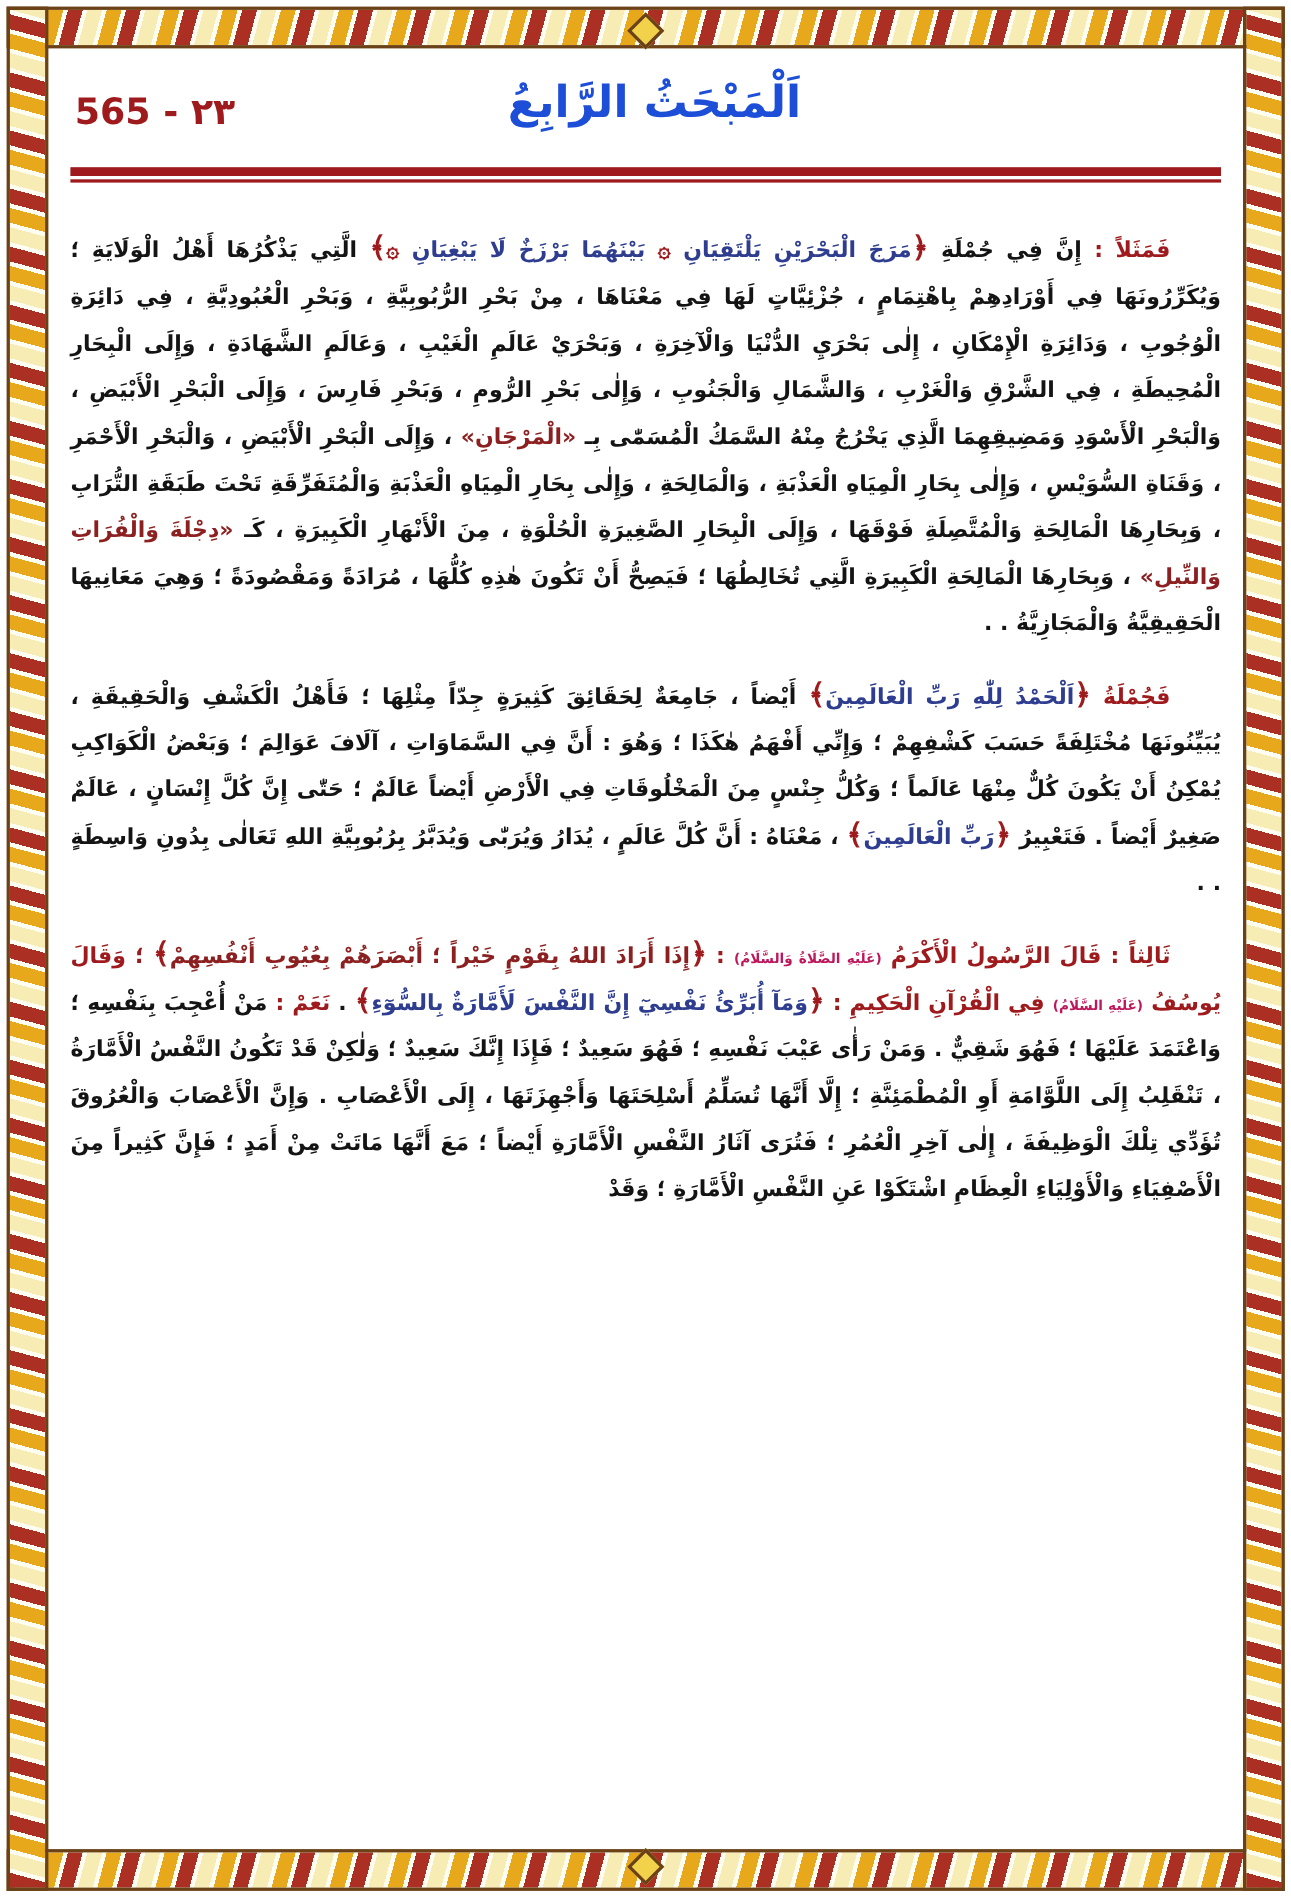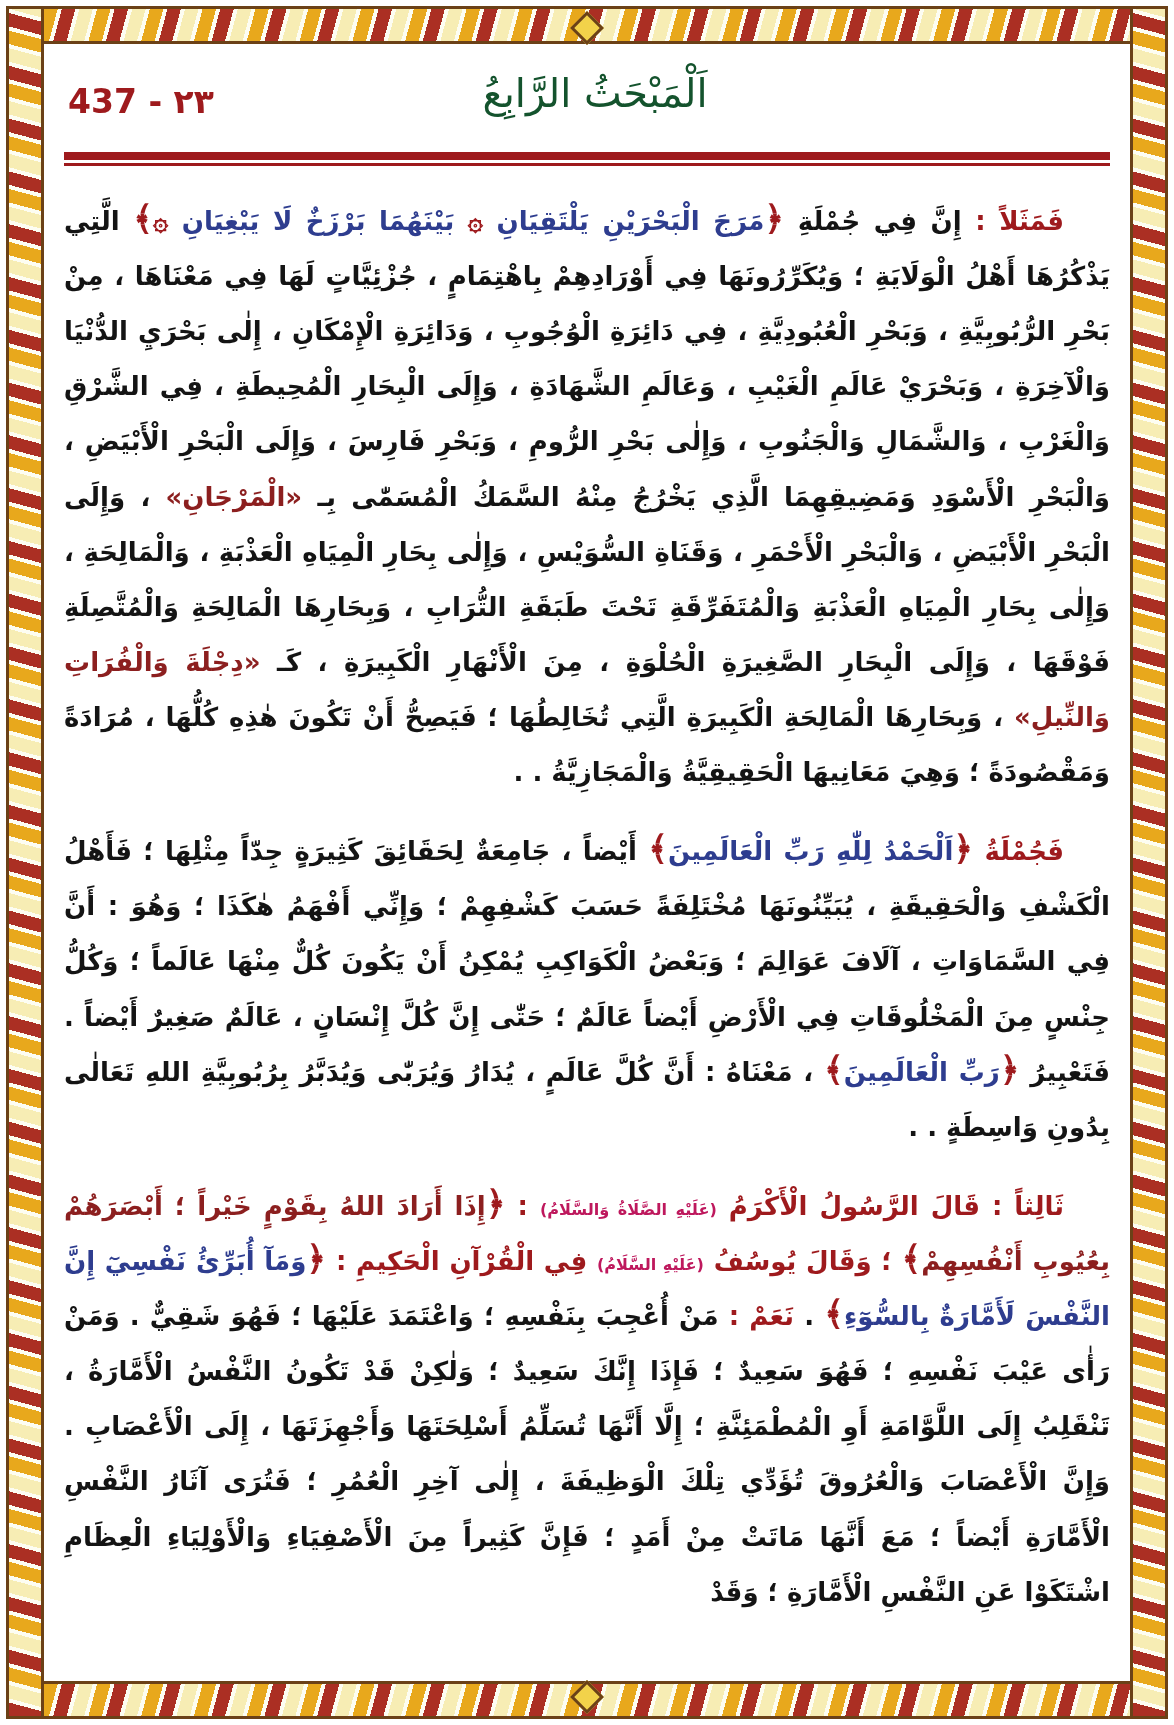--- a/index.html
+++ b/index.html
@@ -23,26 +23,26 @@
   .b-right{right:6px;}
   .ornament-diamond{position:absolute;left:50%;width:18px;height:18px;
     background:#f2d24a;border:3px solid #6b4117;
     transform:translateX(-50%) rotate(45deg);}
   .ornament-top{top:16px;}
   .ornament-bottom{bottom:16px;}
   
   .content{position:absolute;top:62px;right:64px;left:64px;direction:rtl;}
   .page-header{position:relative;height:84px;}
   .page-title{position:absolute;left:16px;right:0;text-align:center;top:8px;
-    color:#14532d;font-size:40px;font-weight:normal;}
+    color:#1d4ed8;font-size:40px;font-weight:bold;}
   .page-label{position:absolute;left:4px;top:20px;color:#9e1a1d;
     font-size:33px;font-weight:bold;direction:rtl;}
   .rule-thick{height:8px;background:#9e1a1d;margin-top:6px;}
   .rule-thin{height:3px;background:#9e1a1d;margin-top:3px;}
-  .body-text{margin-top:28px;font-size:26px;line-height:2.12;
+  .body-text{margin-top:40px;font-size:20px;line-height:2.12;
     text-align:justify;color:#141414;font-weight:bold;}
   .para{margin:0 0 24px;text-indent:46px;}
   .seg{white-space:pre-wrap;}
   .seg-black{color:#141414;}
   .seg-red{color:#9e1a1d;}
   .seg-redq{color:#8c1f1f;}
   .seg-quran{color:#2e3d8f;}
   .seg-bracket{color:#9e1a1d;font-size:1.3em;line-height:1;}
   .seg-ayah{color:#9e1a1d;}
   .seg-seal{color:#be185d;font-size:0.62em;}
@@ -52,21 +52,21 @@
 
 <div class="b-strip b-top"></div>
 <div class="b-strip b-bottom"></div>
 <div class="b-strip b-left"></div>
 <div class="b-strip b-right"></div>
 <div class="ornament-diamond ornament-top"></div>
 <div class="ornament-diamond ornament-bottom"></div>
 
 <div class="content">
   <div class="page-header">
-    <div class="page-label">٢٣ - 437</div>
+    <div class="page-label">٢٣ - 565</div>
     <div class="page-title">اَلْمَبْحَثُ الرَّابِعُ</div>
   </div>
   <div class="rule-thick"></div>
   <div class="rule-thin"></div>
 
   <div class="body-text" id="body-text">
       <p class="para"><span class="seg seg-red">فَمَثَلاً : </span><span class="seg seg-black">إِنَّ فِي جُمْلَةِ </span><span class="seg seg-bracket">﴿</span><span class="seg seg-quran">مَرَجَ الْبَحْرَيْنِ يَلْتَقِيَانِ </span><span class="seg seg-ayah">۞</span><span class="seg seg-quran"> بَيْنَهُمَا بَرْزَخٌ لَا يَبْغِيَانِ </span><span class="seg seg-ayah">۞</span><span class="seg seg-bracket">﴾</span><span class="seg seg-black"> الَّتِي يَذْكُرُهَا أَهْلُ الْوَلَايَةِ ؛ وَيُكَرِّرُونَهَا فِي أَوْرَادِهِمْ بِاهْتِمَامٍ ، جُزْئِيَّاتٍ لَهَا فِي مَعْنَاهَا ، مِنْ بَحْرِ الرُّبُوبِيَّةِ ، وَبَحْرِ الْعُبُودِيَّةِ ، فِي دَائِرَةِ الْوُجُوبِ ، وَدَائِرَةِ الْإِمْكَانِ ، إِلٰى بَحْرَيِ الدُّنْيَا وَالْآخِرَةِ ، وَبَحْرَيْ عَالَمِ الْغَيْبِ ، وَعَالَمِ الشَّهَادَةِ ، وَإِلَى الْبِحَارِ الْمُحِيطَةِ ، فِي الشَّرْقِ وَالْغَرْبِ ، وَالشَّمَالِ وَالْجَنُوبِ ، وَإِلٰى بَحْرِ الرُّومِ ، وَبَحْرِ فَارِسَ ، وَإِلَى الْبَحْرِ الْأَبْيَضِ ، وَالْبَحْرِ الْأَسْوَدِ وَمَضِيقِهِمَا الَّذِي يَخْرُجُ مِنْهُ السَّمَكُ الْمُسَمّٰى بِـ </span><span class="seg seg-redq">«الْمَرْجَانِ»</span><span class="seg seg-black"> ، وَإِلَى الْبَحْرِ الْأَبْيَضِ ، وَالْبَحْرِ الْأَحْمَرِ ، وَقَنَاةِ السُّوَيْسِ ، وَإِلٰى بِحَارِ الْمِيَاهِ الْعَذْبَةِ ، وَالْمَالِحَةِ ، وَإِلٰى بِحَارِ الْمِيَاهِ الْعَذْبَةِ وَالْمُتَفَرِّقَةِ تَحْتَ طَبَقَةِ التُّرَابِ ، وَبِحَارِهَا الْمَالِحَةِ وَالْمُتَّصِلَةِ فَوْقَهَا ، وَإِلَى الْبِحَارِ الصَّغِيرَةِ الْحُلْوَةِ ، مِنَ الْأَنْهَارِ الْكَبِيرَةِ ، كَـ </span><span class="seg seg-redq">«دِجْلَةَ وَالْفُرَاتِ وَالنِّيلِ»</span><span class="seg seg-black"> ، وَبِحَارِهَا الْمَالِحَةِ الْكَبِيرَةِ الَّتِي تُخَالِطُهَا ؛ فَيَصِحُّ أَنْ تَكُونَ هٰذِهِ كُلُّهَا ، مُرَادَةً وَمَقْصُودَةً ؛ وَهِيَ مَعَانِيهَا الْحَقِيقِيَّةُ وَالْمَجَازِيَّةُ . .</span></p>
       <p class="para"><span class="seg seg-red">فَجُمْلَةُ </span><span class="seg seg-bracket">﴿</span><span class="seg seg-quran">اَلْحَمْدُ لِلّٰهِ رَبِّ الْعَالَمِينَ</span><span class="seg seg-bracket">﴾</span><span class="seg seg-black"> أَيْضاً ، جَامِعَةٌ لِحَقَائِقَ كَثِيرَةٍ جِدّاً مِثْلِهَا ؛ فَأَهْلُ الْكَشْفِ وَالْحَقِيقَةِ ، يُبَيِّنُونَهَا مُخْتَلِفَةً حَسَبَ كَشْفِهِمْ ؛ وَإِنِّي أَفْهَمُ هٰكَذَا ؛ وَهُوَ : أَنَّ فِي السَّمَاوَاتِ ، آلَافَ عَوَالِمَ ؛ وَبَعْضُ الْكَوَاكِبِ يُمْكِنُ أَنْ يَكُونَ كُلٌّ مِنْهَا عَالَماً ؛ وَكُلُّ جِنْسٍ مِنَ الْمَخْلُوقَاتِ فِي الْأَرْضِ أَيْضاً عَالَمٌ ؛ حَتّٰى إِنَّ كُلَّ إِنْسَانٍ ، عَالَمٌ صَغِيرٌ أَيْضاً . فَتَعْبِيرُ </span><span class="seg seg-bracket">﴿</span><span class="seg seg-quran">رَبِّ الْعَالَمِينَ</span><span class="seg seg-bracket">﴾</span><span class="seg seg-black"> ، مَعْنَاهُ : أَنَّ كُلَّ عَالَمٍ ، يُدَارُ وَيُرَبّٰى وَيُدَبَّرُ بِرُبُوبِيَّةِ اللهِ تَعَالٰى بِدُونِ وَاسِطَةٍ . .</span></p>
       <p class="para"><span class="seg seg-red">ثَالِثاً : قَالَ الرَّسُولُ الْأَكْرَمُ </span><span class="seg seg-seal">(عَلَيْهِ الصَّلَاةُ وَالسَّلَامُ)</span><span class="seg seg-red"> : </span><span class="seg seg-bracket">﴿</span><span class="seg seg-redq">إِذَا أَرَادَ اللهُ بِقَوْمٍ خَيْراً ؛ أَبْصَرَهُمْ بِعُيُوبِ أَنْفُسِهِمْ</span><span class="seg seg-bracket">﴾</span><span class="seg seg-red"> ؛ وَقَالَ يُوسُفُ </span><span class="seg seg-seal">(عَلَيْهِ السَّلَامُ)</span><span class="seg seg-red"> فِي الْقُرْآنِ الْحَكِيمِ : </span><span class="seg seg-bracket">﴿</span><span class="seg seg-quran">وَمَآ أُبَرِّئُ نَفْسِيٓ إِنَّ النَّفْسَ لَأَمَّارَةٌ بِالسُّوٓءِ</span><span class="seg seg-bracket">﴾</span><span class="seg seg-black"> . </span><span class="seg seg-red">نَعَمْ : </span><span class="seg seg-black">مَنْ أُعْجِبَ بِنَفْسِهِ ؛ وَاعْتَمَدَ عَلَيْهَا ؛ فَهُوَ شَقِيٌّ . وَمَنْ رَأٰى عَيْبَ نَفْسِهِ ؛ فَهُوَ سَعِيدٌ ؛ فَإِذَا إِنَّكَ سَعِيدٌ ؛ وَلٰكِنْ قَدْ تَكُونُ النَّفْسُ الْأَمَّارَةُ ، تَنْقَلِبُ إِلَى اللَّوَّامَةِ أَوِ الْمُطْمَئِنَّةِ ؛ إِلَّا أَنَّهَا تُسَلِّمُ أَسْلِحَتَهَا وَأَجْهِزَتَهَا ، إِلَى الْأَعْصَابِ . وَإِنَّ الْأَعْصَابَ وَالْعُرُوقَ تُؤَدِّي تِلْكَ الْوَظِيفَةَ ، إِلٰى آخِرِ الْعُمُرِ ؛ فَتُرَى آثَارُ النَّفْسِ الْأَمَّارَةِ أَيْضاً ؛ مَعَ أَنَّهَا مَاتَتْ مِنْ أَمَدٍ ؛ فَإِنَّ كَثِيراً مِنَ الْأَصْفِيَاءِ وَالْأَوْلِيَاءِ الْعِظَامِ اشْتَكَوْا عَنِ النَّفْسِ الْأَمَّارَةِ ؛ وَقَدْ</span></p>
     </div>

